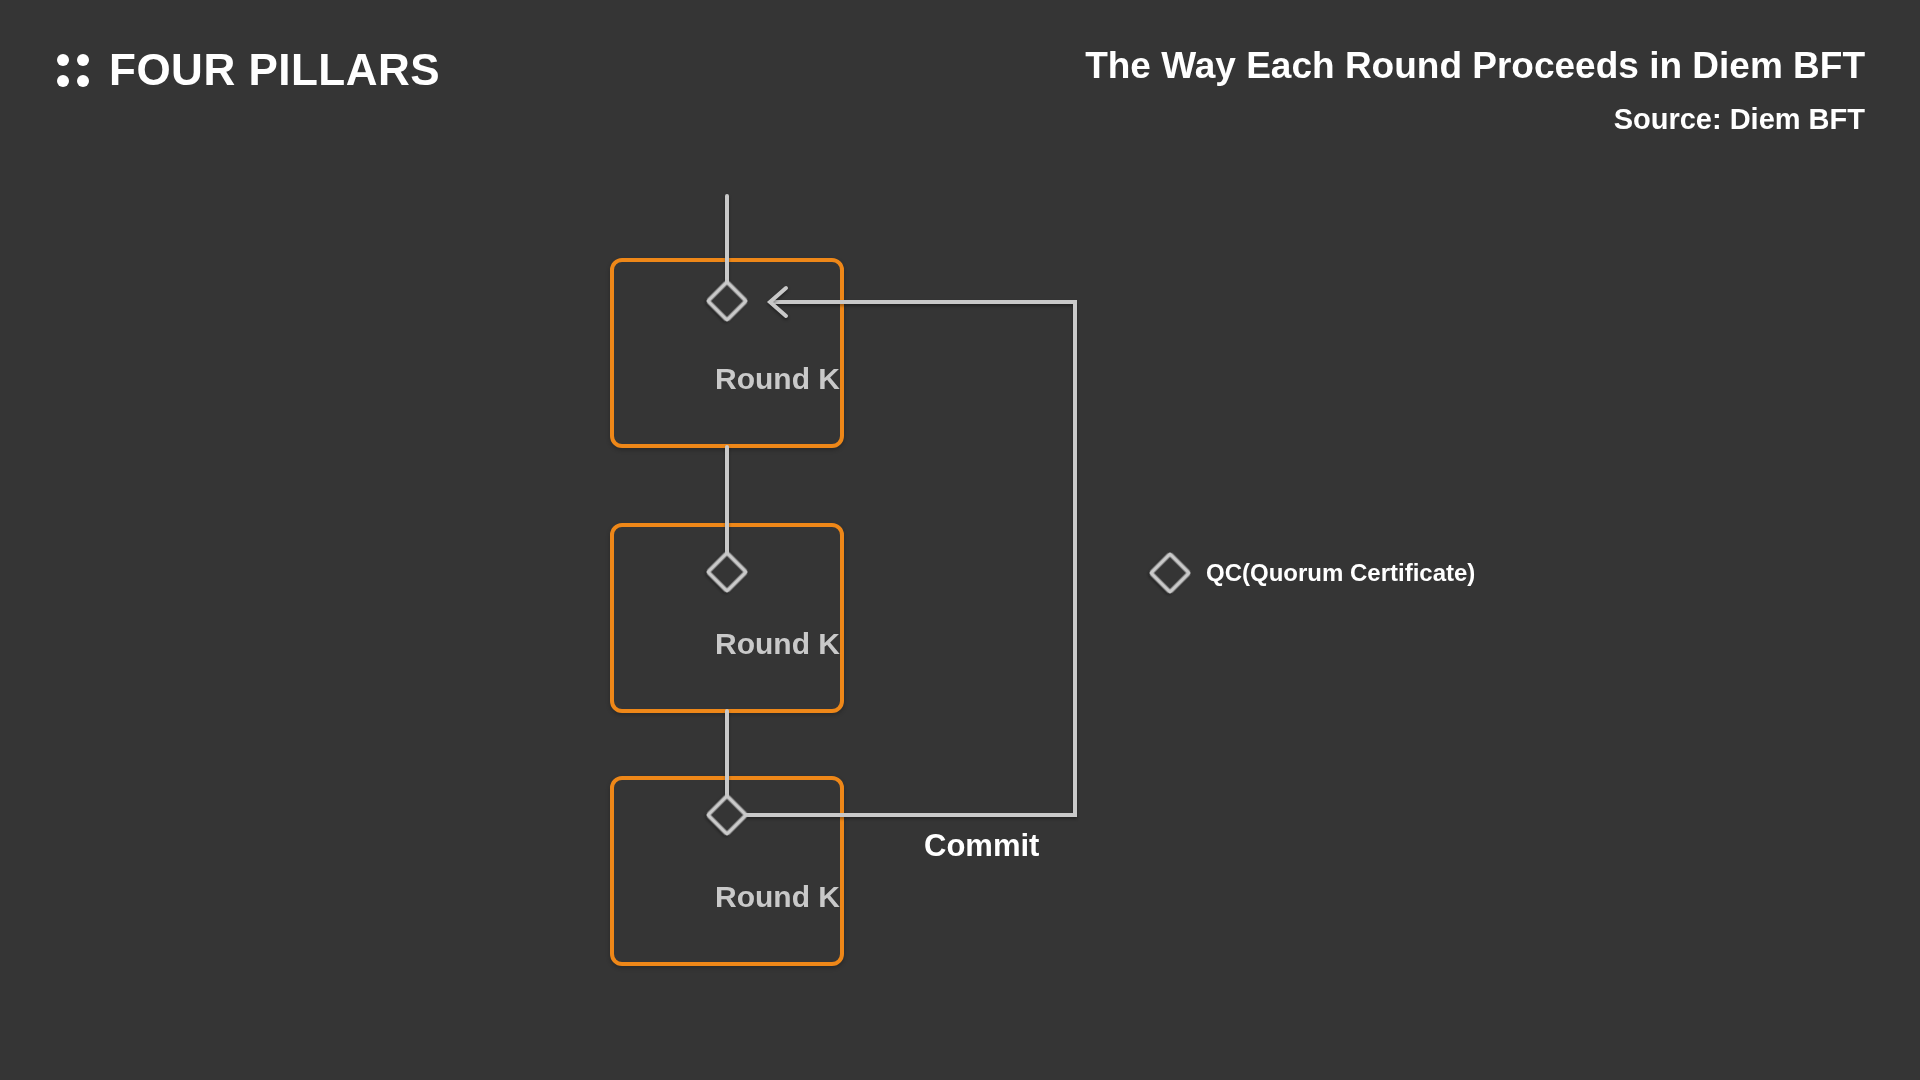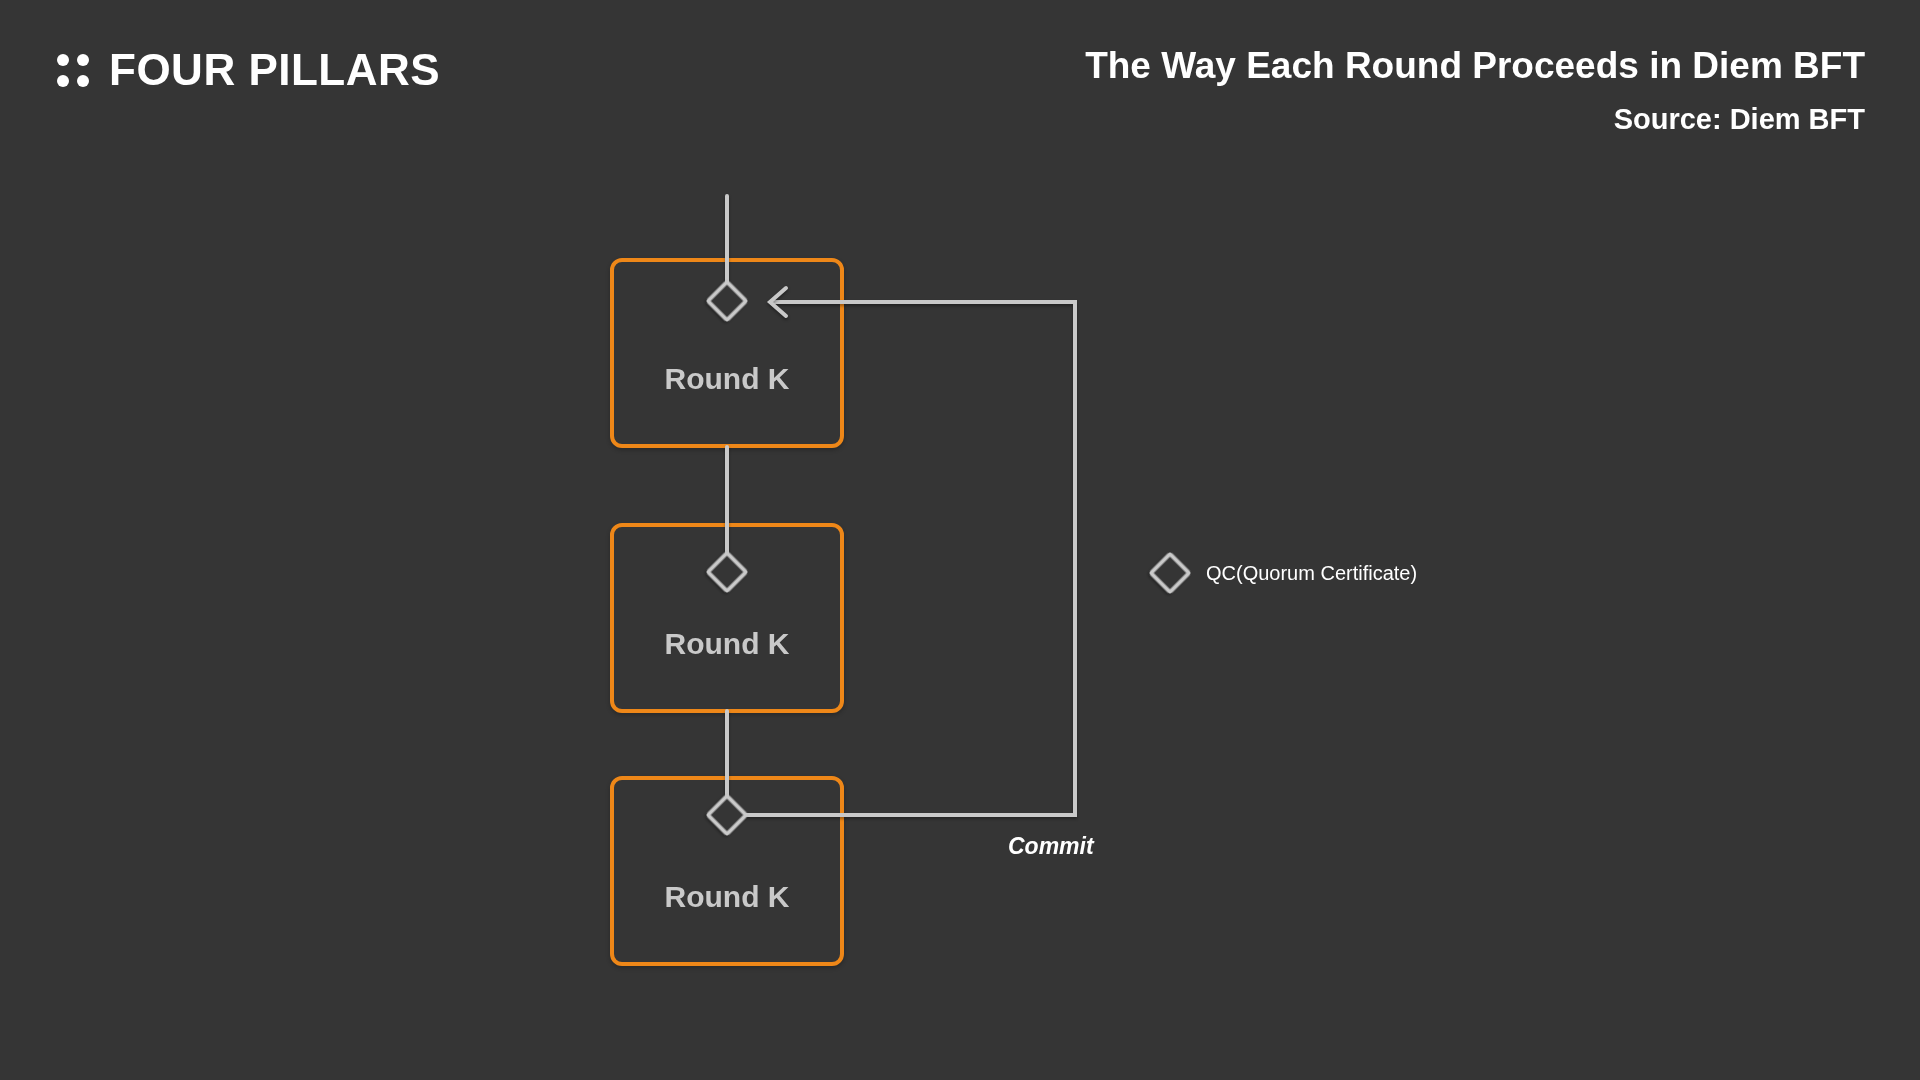--- a/index.html
+++ b/index.html
@@ -57,21 +57,21 @@
     border:4px solid var(--box-border);
     border-radius:12px;
     box-shadow:0 2px 4px rgba(0,0,0,0.25);
     z-index:1;
   }
   .round-box.b0{ top:258px; }
   .round-box.b1{ top:523px; }
   .round-box.b2{ top:776px; }
   .round-label{
     position:absolute; left:0; right:0; top:99px;
-    text-align:center;
+    text-align:right;
     color:var(--round-label);
     font-size:30px; font-weight:bold; line-height:36px;
   }
 
   .overlay{
     position:absolute; left:0; top:0;
     width:1920px; height:1080px;
     z-index:2; pointer-events:none;
   }
   .connector{
@@ -79,35 +79,34 @@
     stroke-linecap:round;
     filter:drop-shadow(0 2px 1.5px rgba(0,0,0,0.35));
   }
   .diamond{
     fill:var(--background);
     stroke:var(--connector); stroke-width:4;
     filter:drop-shadow(0 2px 1.5px rgba(0,0,0,0.35));
   }
 
   .commit-label{
-    position:absolute; left:1008px; top:828px;
+    position:absolute; left:924px; top:828px;
     color:var(--text-white);
-    font-size:23px; font-weight:bold; line-height:36px;
+    font-size:31px; font-weight:bold; line-height:36px;
     z-index:3;
-    font-style:italic;
   }
 
   .legend{
     position:absolute; left:1146px; top:549px;
     display:flex; align-items:center; gap:12px;
     z-index:3;
   }
   .legend-label{
     color:var(--text-white);
-    font-size:20px; font-weight:normal; line-height:1.1;
+    font-size:24px; font-weight:bold; line-height:1.1;
     white-space:nowrap;
   }
 </style>
 </head>
 <body>
 
 <div class="stage">
 
   <div class="logo">
     <div class="logo-dots">

